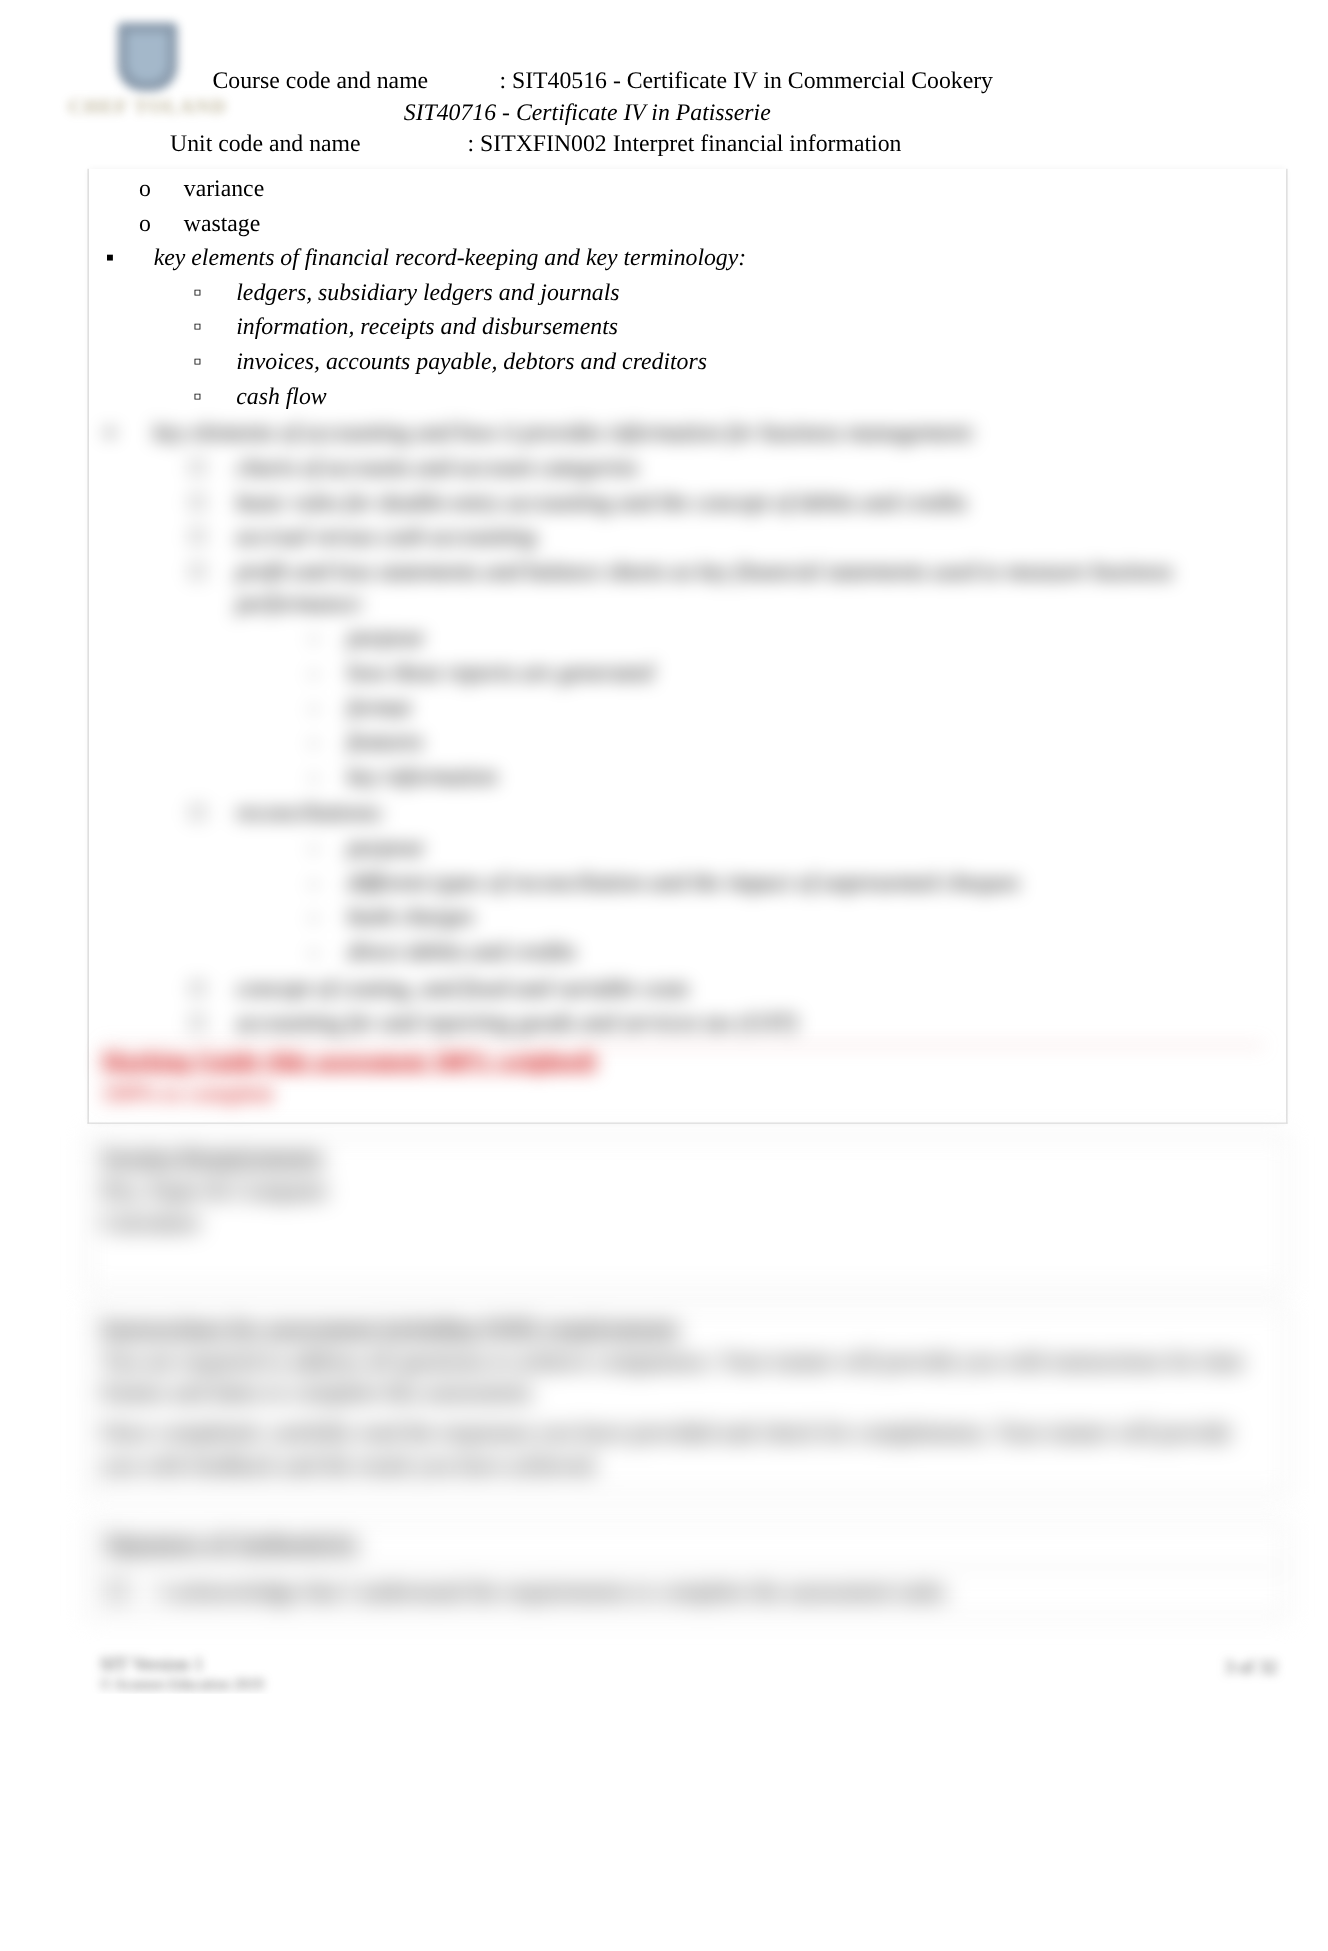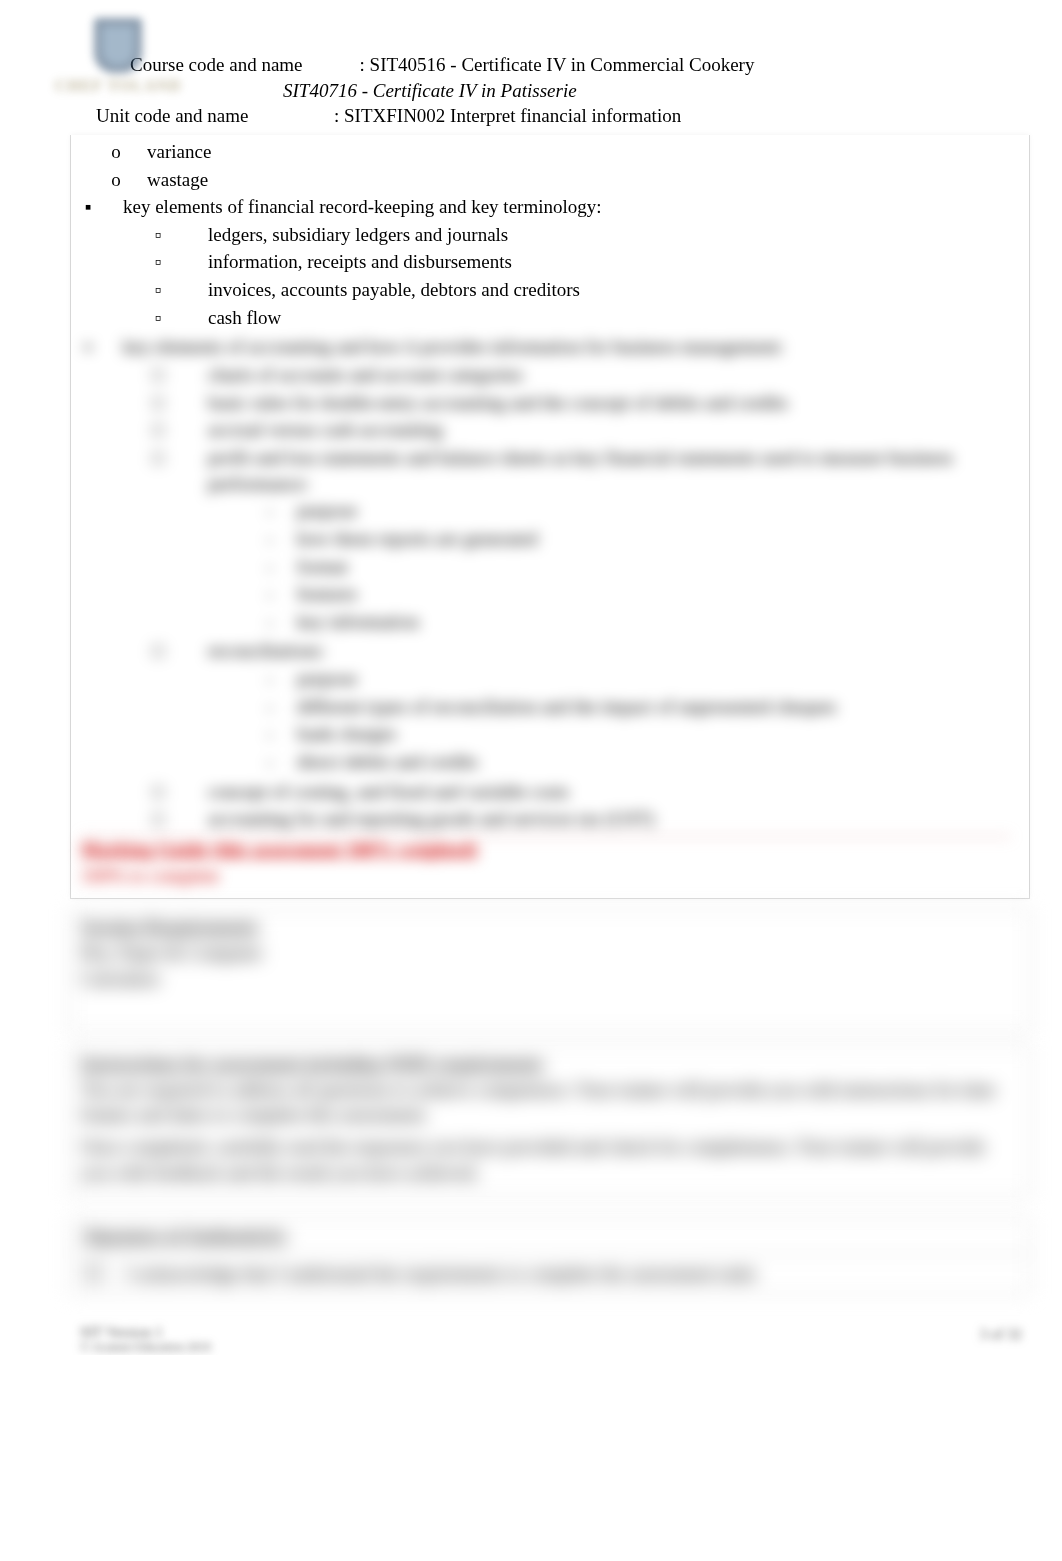--- a/index.html
+++ b/index.html
@@ -42,20 +42,21 @@
       font-size:16px;
       font-weight:bold;
       text-align:center;
       letter-spacing:1px;
       margin-top:2px;
       white-space:nowrap;
     }
     .header {
       padding-top: 52px;
       text-align: left;
+      margin-left: 40px;
     }
     .header-line {
       white-space: pre;
     }
     .course-row { padding-left: 130px; }
     .course-row2 { padding-left: 283px; font-style: italic; }
     .unit-row { padding-left: 96px; }
 
     .content-box {
       margin: 6px 32px 0 70px;
@@ -69,31 +70,31 @@
       content:"";
       position:absolute;
       inset:0;
       box-shadow: 0 0 6px rgba(0,0,0,.06);
       pointer-events:none;
     }
 
     ul.toplist { list-style: none; padding-left: 0; }
     ul.toplist > li { display:flex; gap:28px; margin:2px 0;}
     ul.toplist > li > .mk { width:14px; flex:0 0 14px; text-align:center; font-family: Arial, sans-serif; }
-    ul.toplist > li > .body { flex:1; }
+    ul.toplist > li > .body { flex:1;font-style:italic; }
 
     ul.sub-o { list-style:none; padding-left: 28px;}
     ul.sub-o > li { display:flex; gap:24px; margin:2px 0;}
     ul.sub-o > li > .mk { width:14px; flex:0 0 14px; text-align:center;}
     ul.sub-o > li > .body { flex:1; }
 
     ul.sub-sq { list-style:none; padding-left: 28px;}
     ul.sub-sq > li { display:flex; gap:24px; margin:2px 0;}
     ul.sub-sq > li > .mk { width:14px; flex:0 0 14px; text-align:center; font-family: Arial, sans-serif;}
-    ul.sub-sq > li > .body { flex:1;margin-left:19px; }
+    ul.sub-sq > li > .body { flex:1; }
 
     
     .blurred {
       filter: blur(7px);
       user-select: none;
     }
     .blurred-heavy {
       filter: blur(9px);
     }
     .red-heading {

